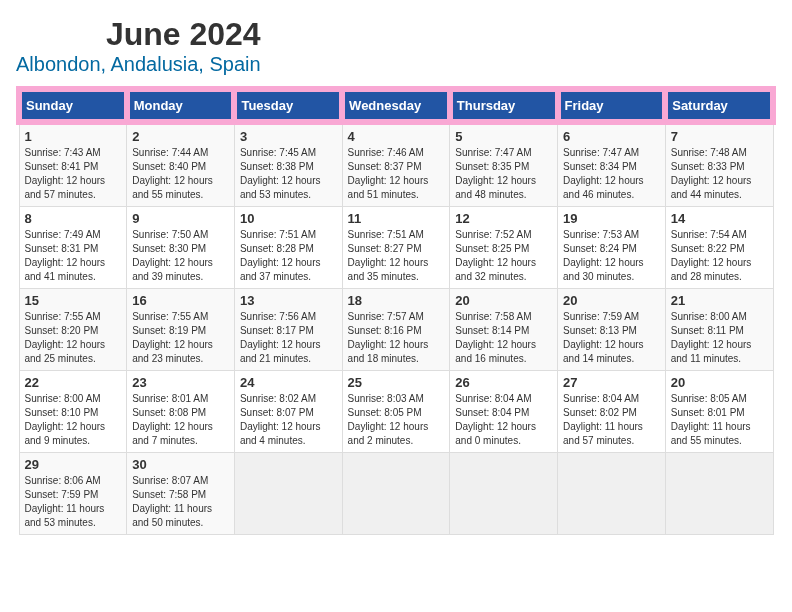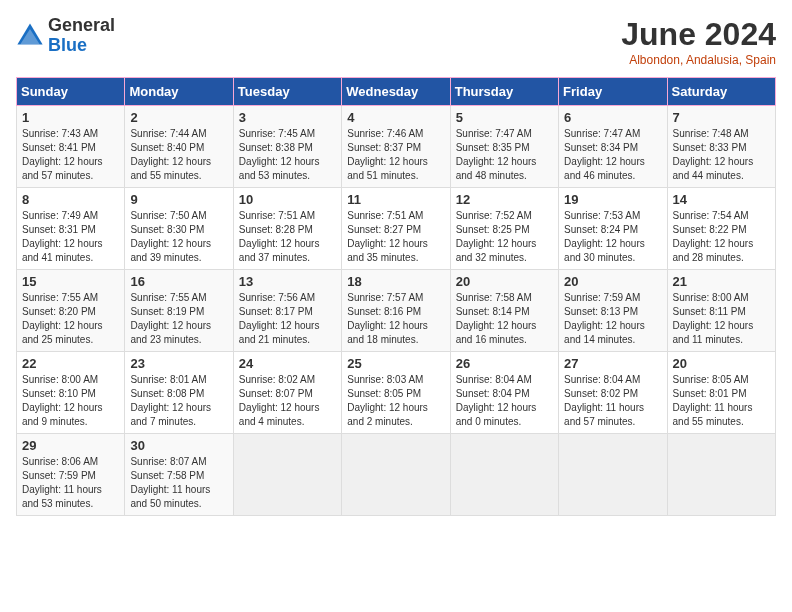--- a/index.html
+++ b/index.html
@@ -36,36 +36,36 @@
     }
     .title-area {
       text-align: right;
     }
     .main-title {
       font-size: 32px;
       font-weight: bold;
       color: #333;
     }
     .subtitle {
-      font-size: 12px;
-      color: #c2410c;
+      font-size: 20px;
+      color: #0369a1;
     }
     table {
       width: 100%;
       border-collapse: collapse;
       font-size: 11px;
     }
     thead tr th {
       background-color: #2255a4;
       color: #fff;
       padding: 6px 4px;
       text-align: left;
       font-size: 13px;
       font-weight: bold;
-      border: 1px solid #f9a8d4;
+      border: 6px solid #f9a8d4;
     }
     tbody tr td {
       border: 1px solid #ddd;
       padding: 4px 5px;
       vertical-align: top;
       background: #fff;
       min-height: 70px;
       width: calc(100% / 7);
     }
     tbody tr:nth-child(odd) td {
@@ -87,30 +87,20 @@
       line-height: 1.4;
     }
     .empty-cell {
       background: #f0f0f0 !important;
     }
   </style>
 </head>
 <body>
 
 <div class="header-area">
-  <div class="logo">
-    <svg class="logo-icon" viewBox="0 0 40 40">
-      <polygon points="20,2 38,32 2,32" fill="#1a6fc4"></polygon>
-      <polygon points="20,10 34,32 6,32" fill="#fff" opacity="0.3"></polygon>
-    </svg>
-    <div class="logo-text">
-      <span style="color:#333">General</span><br>
-      <span style="color:#1a6fc4">Blue</span>
-    </div>
-  </div>
   <div class="title-area">
     <div class="main-title">June 2024</div>
     <div class="subtitle">Albondon, Andalusia, Spain</div>
   </div>
 </div>
 
 <table>
   <thead>
     <tr>
     <th>Sunday</th>

